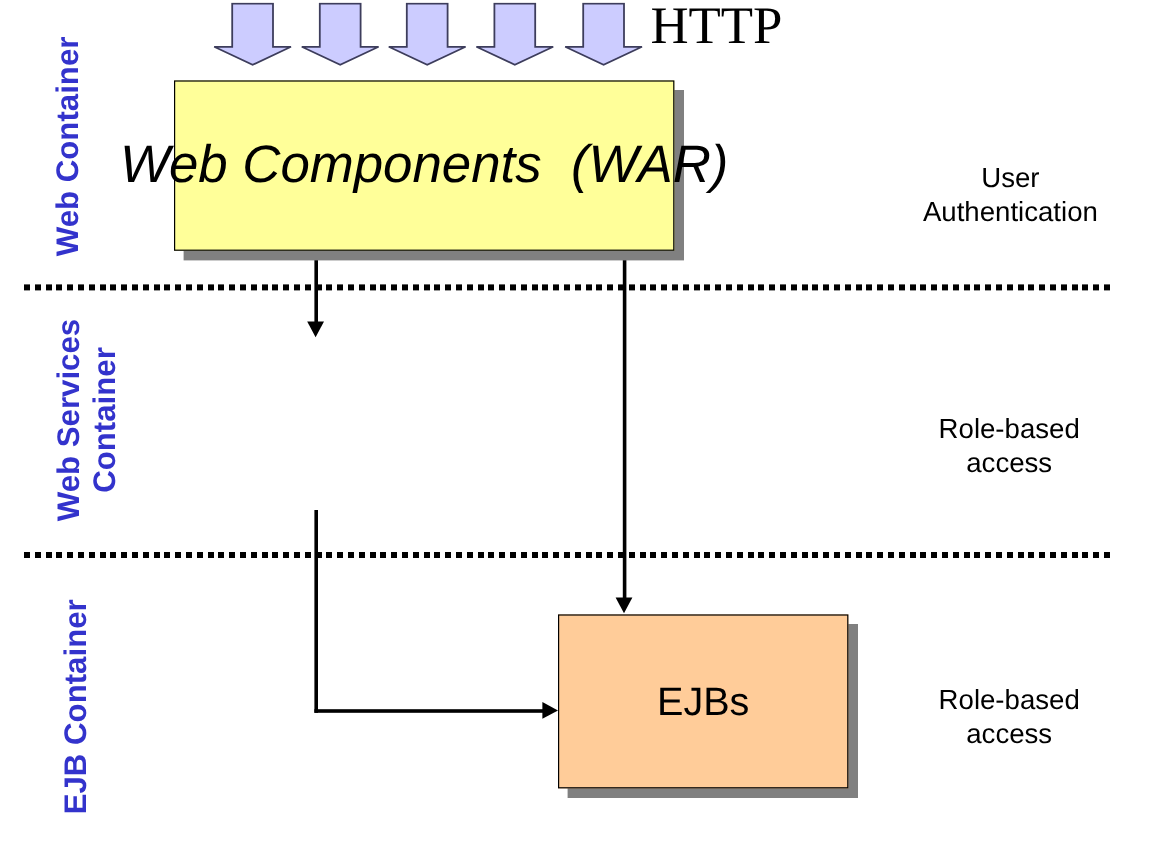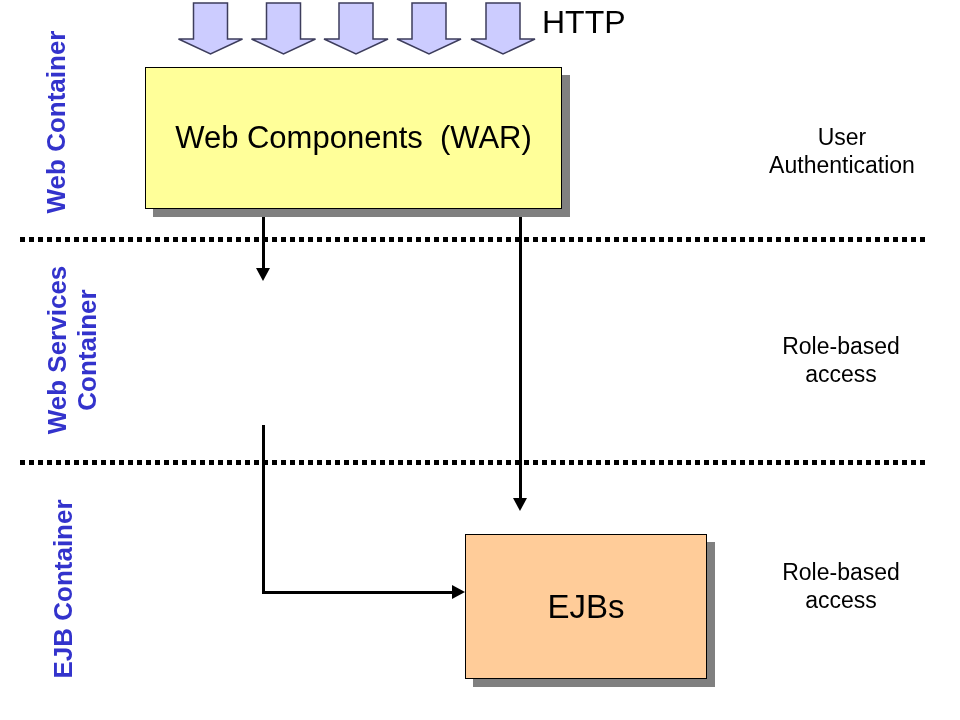--- a/index.html
+++ b/index.html
@@ -3,21 +3,21 @@
 <meta charset="utf-8">
 <style>
   html,body{margin:0;padding:0;background:#fff;}
   #canvas{
     position:relative;width:960px;height:720px;background:#fff;overflow:hidden;
     font-family:"Liberation Sans", sans-serif;color:#000;
   }
   
   #http-arrows{position:absolute;left:170px;top:2px;}
   .http-arrow{fill:var(--arrow-fill,#ccccff);stroke:var(--arrow-border,#3d3d5c);stroke-width:1.5;}
-  #http-label{position:absolute;left:542px;top:5px;font-size:32px;line-height:34px;white-space:nowrap;}
+  #http-label{position:absolute;left:542px;top:5px;font-size:44px;line-height:34px;white-space:nowrap;font-family:Liberation Serif, serif;}
   
   .vlabel{
     position:absolute;transform:rotate(-90deg);transform-origin:center center;
     color:var(--lane-label-text,#3333cc);font-weight:bold;font-size:26px;line-height:30px;
     text-align:center;
   }
   #lane-web{left:-53px;top:106px;width:220px;height:32px;white-space:nowrap;}
   #lane-ws{left:-23px;top:320px;width:190px;height:60px;}
   #lane-ejb{left:-46px;top:573px;width:220px;height:32px;white-space:nowrap;}
   
@@ -26,23 +26,23 @@
     background:repeating-linear-gradient(90deg,#000 0 5px,transparent 5px 9px);
   }
   #separator-1{top:237px;}
   #separator-2{top:460px;}
   
   .node{
     position:absolute;border:1px solid #000;
     box-shadow:8px 8px 0 var(--shadow,#808080);
     display:flex;align-items:center;justify-content:center;text-align:center;
   }
-  #box-web-components{left:145px;top:67px;width:415px;height:140px;background:var(--web-components-fill,#ffff99);font-size:31px;}
+  #box-web-components{left:145px;top:67px;width:415px;height:140px;background:var(--web-components-fill,#ffff99);font-size:44px;font-style:italic;}
   #box-web-services{left:152px;top:283px;width:240px;height:142px;background:var(--services-fill,#ffcc99);font-size:32px;}
-  #box-ejbs{left:465px;top:534px;width:240px;height:143px;background:var(--services-fill,#ffcc99);font-size:33px;}
+  #box-ejbs{left:465px;top:512px;width:240px;height:143px;background:var(--services-fill,#ffcc99);font-size:33px;}
   .pre{white-space:pre;}
   
   .line{position:absolute;background:var(--connector,#000);}
   #conn-a-v{left:262px;top:207px;width:3px;height:62px;}
   #conn-b-v{left:519px;top:207px;width:3px;height:292px;}
   #conn-c-v{left:262px;top:425px;width:3px;height:169px;}
   #conn-c-h{left:262px;top:591px;width:191px;height:3px;}
   .ah-down{
     position:absolute;width:0;height:0;
     border-left:7px solid transparent;border-right:7px solid transparent;
@@ -50,21 +50,21 @@
   }
   #ah-a{left:256px;top:268px;}
   #ah-b{left:513px;top:498px;}
   .ah-right{
     position:absolute;width:0;height:0;
     border-top:7px solid transparent;border-bottom:7px solid transparent;
     border-left:13px solid var(--connector,#000);
   }
   #ah-c{left:452px;top:585px;}
   
-  .annotation{position:absolute;width:170px;text-align:center;font-size:23px;line-height:28px;}
+  .annotation{position:absolute;width:170px;text-align:center;font-size:23px;line-height:28px;margin-top:11px;}
   #ann-user-auth{left:757px;top:123px;}
   #ann-role-ws{left:756px;top:332px;}
   #ann-role-ejb{left:756px;top:558px;}
 </style>
 </head>
 <body>
 
 <div id="canvas">
 
   <svg id="http-arrows" width="375" height="55" viewBox="0 0 375 55">

